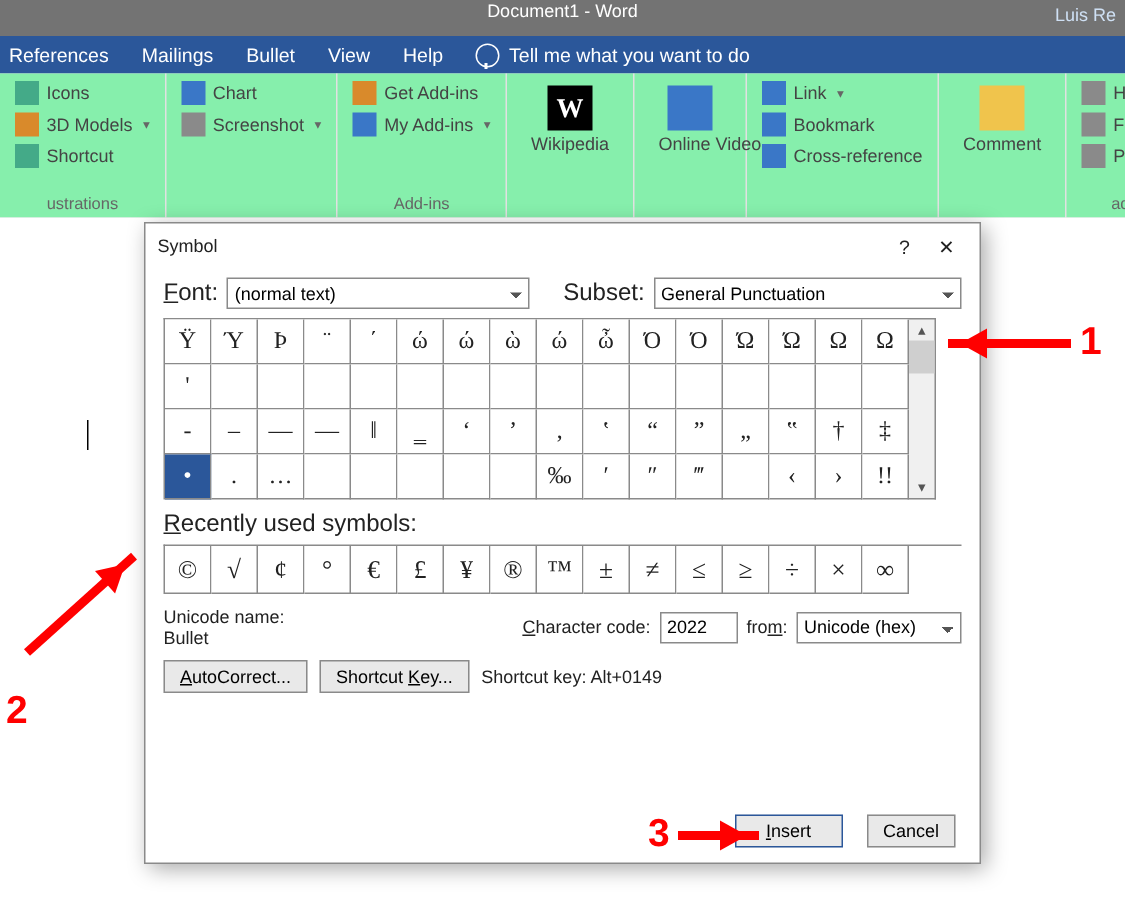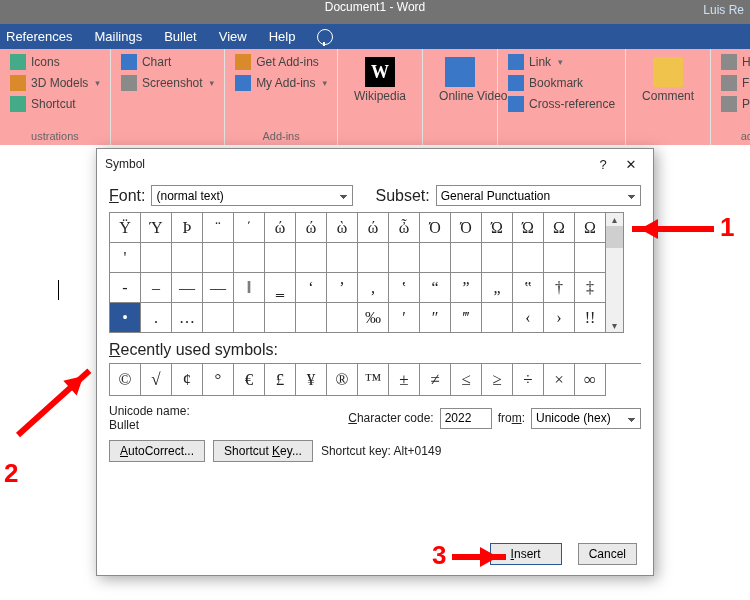--- a/index.html
+++ b/index.html
@@ -7,21 +7,21 @@
 
 .titlebar{height:24px;background:#737373;color:#fff;display:flex;align-items:flex-start;justify-content:center;font-size:12px}
 .title-left,.title-right{position:absolute;top:3px;font-size:12px;color:#cfe0f4}
 .title-right{right:6px}
 .ribbon-tabs{height:25px;background:#2b579a;color:#fff;display:flex;align-items:center;padding:0 6px;gap:22px;font-size:13px}
 .ribbon-tabs span{cursor:pointer}
 .tellme{display:flex;align-items:center;gap:6px}
 .bulb{width:14px;height:14px;border:1.5px solid #fff;border-radius:50%;position:relative}
 .bulb::after{content:"";position:absolute;width:2px;height:4px;background:#fff;left:5px;top:12px}
 
-.ribbon{height:96px;background:#fca5a5;border-bottom:1px solid #d0d0d0;display:flex;font-size:12px;color:#444}
+.ribbon{height:96px;background:#86efac;border-bottom:1px solid #d0d0d0;display:flex;font-size:12px;color:#444}
 .rgrp{border-right:1px solid #e1e1e1;padding:4px 10px 0 10px;display:flex;flex-direction:column}
 .rgrp .lbl{margin-top:auto;font-size:11px;color:#666;text-align:center;padding-bottom:3px}
 .stack{display:flex;flex-direction:column;gap:3px}
 .stack .item,.ritm{display:flex;align-items:center;gap:5px;padding:1px 0;white-space:nowrap}
 .ritm{flex-direction:column;align-items:center;justify-content:flex-start;padding:4px 6px 0;gap:2px;text-align:center}
 .ico{width:16px;height:16px;display:inline-block;background:#4a8;position:relative}
 .ico.blue{background:#3a77c7}
 .ico.orange{background:#d98a2b}
 .ico.gray{background:#8a8a8a}
 .ico-big{width:30px;height:30px;background:#3a77c7}
@@ -75,20 +75,21 @@
   </div>
 
   <div class="ribbon-tabs">
     <span>References</span>
     <span>Mailings</span>
     <span>Bullet</span>
     <span>View</span>
     <span>Help</span>
     <span class="tellme">
       <span class="bulb"></span>
+      <span>Tell me what you want to do</span>
     </span>
   </div>
 
   <div class="ribbon">
     <div class="rgrp">
       <div class="stack">
         <div class="item">
             <span class="ico"></span>
             <span>Icons</span>
           </div>

